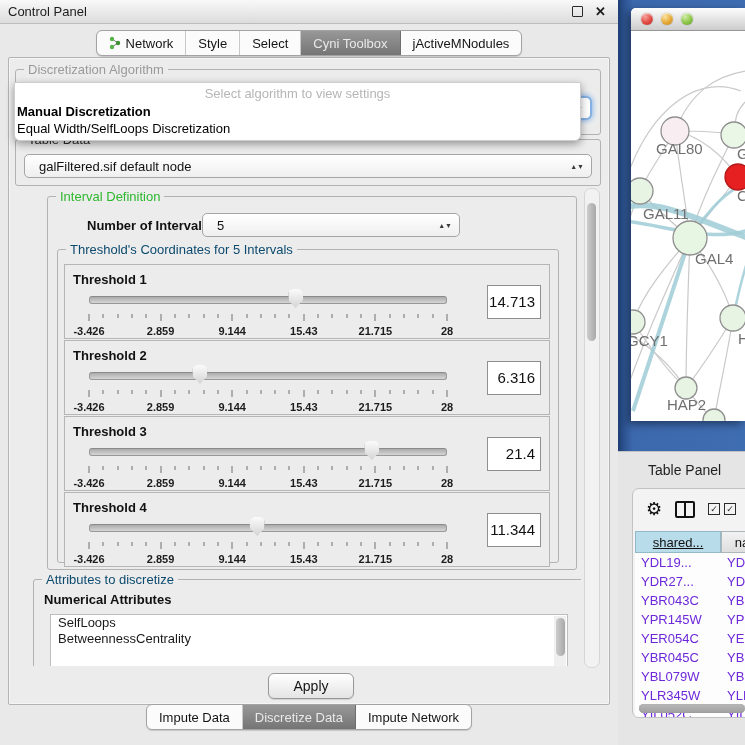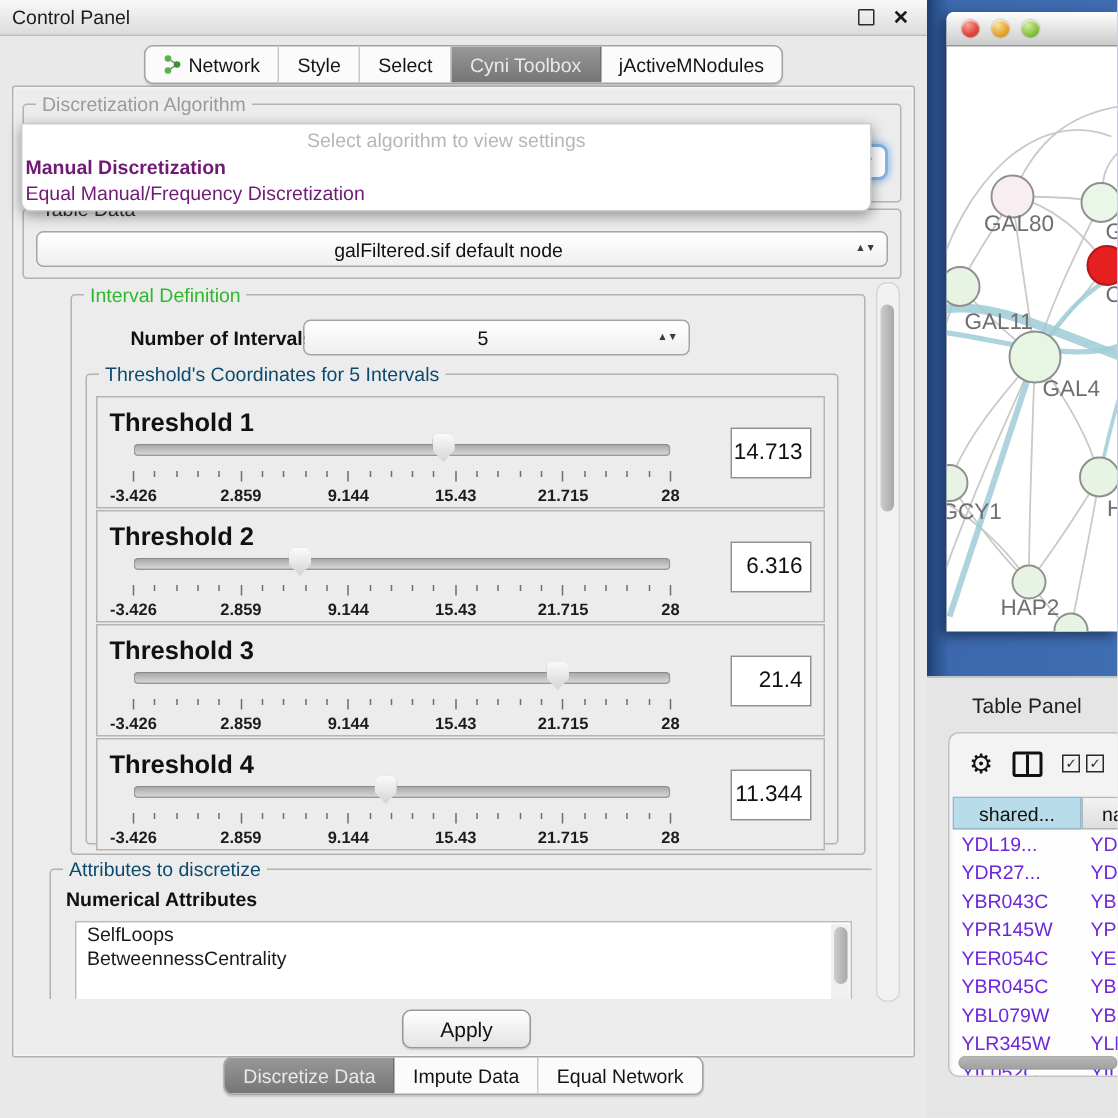--- a/index.html
+++ b/index.html
@@ -21,41 +21,41 @@
   .tab.selected{background:linear-gradient(#989898,#757575);color:#e9e9e9;border-right-color:#6e6e6e;}
   .outer-panel{position:absolute;left:8px;top:57px;width:600px;height:646px;background:#ececec;
                border:1px solid #b3b3b3;border-radius:2px;box-shadow:inset 0 0 0 1px #f5f5f5;}
   .group{position:absolute;border:1px solid #b2b2b2;border-radius:3px;}
   .group-title{position:absolute;top:-8px;left:8px;background:#ececec;padding:0 4px;font-size:13px;white-space:nowrap;}
   .t-green{color:#2eb82e;}
   .t-blue{color:#0c4a6e;}
   .t-gray{color:#9a9a9a;}
   .t-dark{color:#2e2e2e;}
   .combo{background:linear-gradient(#ffffff,#efefef);border:1px solid #a5a5a5;border-radius:5px;
-         display:flex;align-items:center;padding:0 22px 0 4px;font-size:13px;position:relative;color:#111;justify-content:center;}
+         display:flex;align-items:center;padding:0 22px 0 14px;font-size:13px;position:relative;color:#111;}
   .stepper{position:absolute;right:7px;top:50%;transform:translateY(-50%);display:flex;flex-direction:column;
            align-items:center;font-size:7px;line-height:5px;color:#3c3c3c;}
   .combo-focus{border:2px solid #84b1e2;box-shadow:0 0 5px 1px #8fb9e8;border-radius:6px;background:#fff;}
   
   .algo-popup{position:absolute;left:5px;top:24px;width:565px;height:57px;background:#ffffff;z-index:6;
               border:1px solid #cdcdcd;border-radius:1px 1px 6px 6px;box-shadow:0 3px 9px rgba(0,0,0,.38);font-size:13px;}
   .popup-hint{text-align:center;color:#b6b6b6;padding-top:3px;height:17px;}
-  .popup-item{padding:1px 2px 0 2px;height:16px;color:#701a75;}
+  .popup-item{padding:1px 2px 0 2px;height:16px;color:#000000;}
   .popup-item.selected{font-weight:bold;}
   
   .viewport{position:absolute;left:6px;top:130px;width:566px;height:478px;overflow:hidden;}
   .v-scrollbar{position:absolute;left:575px;top:130px;width:14px;height:478px;background:#f2f2f2;
                border:1px solid #d6d6d6;border-radius:7px;}
   .v-thumb{position:absolute;left:1.5px;top:14px;width:9px;height:138px;border-radius:5px;
            background:linear-gradient(90deg,#cdcdcd,#a8a8a8);}
   
   .noi-label{position:absolute;left:39px;top:21px;font-weight:bold;font-size:13px;}
   .noi-combo{position:absolute;left:154px;top:16px;width:258px;height:24px;}
   .th-item{position:relative;border:1px solid #b5b5b5;background:#ececec;height:73px;margin-bottom:1px;}
-  .th-label{position:absolute;left:8px;top:7px;font-weight:bold;font-size:17px;}
+  .th-label{position:absolute;left:8px;top:7px;font-weight:bold;font-size:13px;}
   .slider{position:absolute;left:24px;top:26px;width:358px;height:46px;}
   .track{position:absolute;left:0;right:0;top:5px;height:6px;border-radius:3px;
          background:linear-gradient(#ababab,#d6d6d6);border:1px solid #999;border-top-color:#8a8a8a;}
   .thumb{position:absolute;top:-2px;width:15px;height:19px;transform:translateX(-50%);
          background:linear-gradient(#fbfbfb,#d4d4d4);
          clip-path:polygon(50% 100%,0 58%,0 20%,14% 5%,32% 0,68% 0,86% 5%,100% 20%,100% 58%);
          filter:drop-shadow(0 0 1px #777);}
   .ticks{position:absolute;left:0;top:23px;width:100%;height:9px;}
   .tick{position:absolute;width:1px;height:4px;background:#6e6e6e;transform:translateX(-0.5px);}
   .tick.major{height:7px;}
@@ -154,21 +154,21 @@
       <span class="group-title t-gray">Discretization Algorithm</span>
       <div class="combo combo-focus" style="position:absolute;left:8px;top:26px;width:568px;height:24px;box-sizing:border-box;">
         <span class="stepper">▲▼</span>
       </div>
     </div>
 
     <div class="algo-popup">
       <div class="popup-hint">Select algorithm to view settings</div>
       <div id="popup-items">
           <div class="popup-item selected">Manual Discretization</div>
-          <div class="popup-item">Equal Manual/Frequency Discretization</div>
+          <div class="popup-item">Equal Width/SelfLoops Discretization</div>
         </div>
     </div>
 
     <div class="group" style="left:6px;top:81px;width:584px;height:45px;">
       <span class="group-title t-dark">Table Data</span>
       <div class="combo" style="position:absolute;left:8px;top:14px;width:568px;height:24px;box-sizing:border-box;">
         <span>galFiltered.sif default node</span>
         <span class="stepper">▲▼</span>
       </div>
     </div>
@@ -381,28 +381,28 @@
 
     <div class="v-scrollbar">
       <div class="v-thumb"></div>
     </div>
 
     <div class="apply-btn">Apply</div>
   </div>
 
   <div class="bottom-tabbar">
     <div class="tabgroup" id="bottom-tabs">
+        <div class="tab">
+          <span>Impute Data</span>
+        </div>
         <div class="tab selected">
           <span>Discretize Data</span>
         </div>
         <div class="tab">
-          <span>Impute Data</span>
-        </div>
-        <div class="tab">
-          <span>Equal Network</span>
+          <span>Impute Network</span>
         </div>
       </div>
   </div>
 </div>
 
 <div class="right-region">
   <div class="blue-area">
     <div class="net-window">
       <div class="net-titlebar">
         <span class="light red"></span>
@@ -468,21 +468,21 @@
     <div class="tp-header">Table Panel</div>
     <div class="tp-inner">
       <div class="tp-toolbar" id="tp-toolbar">
           <span class="gear">⚙</span>
           <span class="spliticon"></span>
           <span class="cbx">✓</span>
           <span class="cbx">✓</span>
         </div>
       <div class="tp-table">
         <div class="tp-hrow" id="tp-hrow">
-            <div class="tp-hcell selcol" style="width: 86px; flex: 0 0 86px;">shared...</div>
+            <div class="tp-hcell selcol" style="width: 86px; flex: 0 0 86px; text-decoration: underline;">shared...</div>
             <div class="tp-hcell" style="width: 60px; flex: 0 0 60px;">name</div>
           </div>
         <div id="tp-rows">
             <div class="tp-row">
               <div class="tp-cell" style="width: 86px; flex: 0 0 86px;">YDL19...</div>
               <div class="tp-cell" style="width: 60px; flex: 0 0 60px;">YDL1</div>
             </div>
             <div class="tp-row">
               <div class="tp-cell" style="width: 86px; flex: 0 0 86px;">YDR27...</div>
               <div class="tp-cell" style="width: 60px; flex: 0 0 60px;">YDR2</div>

